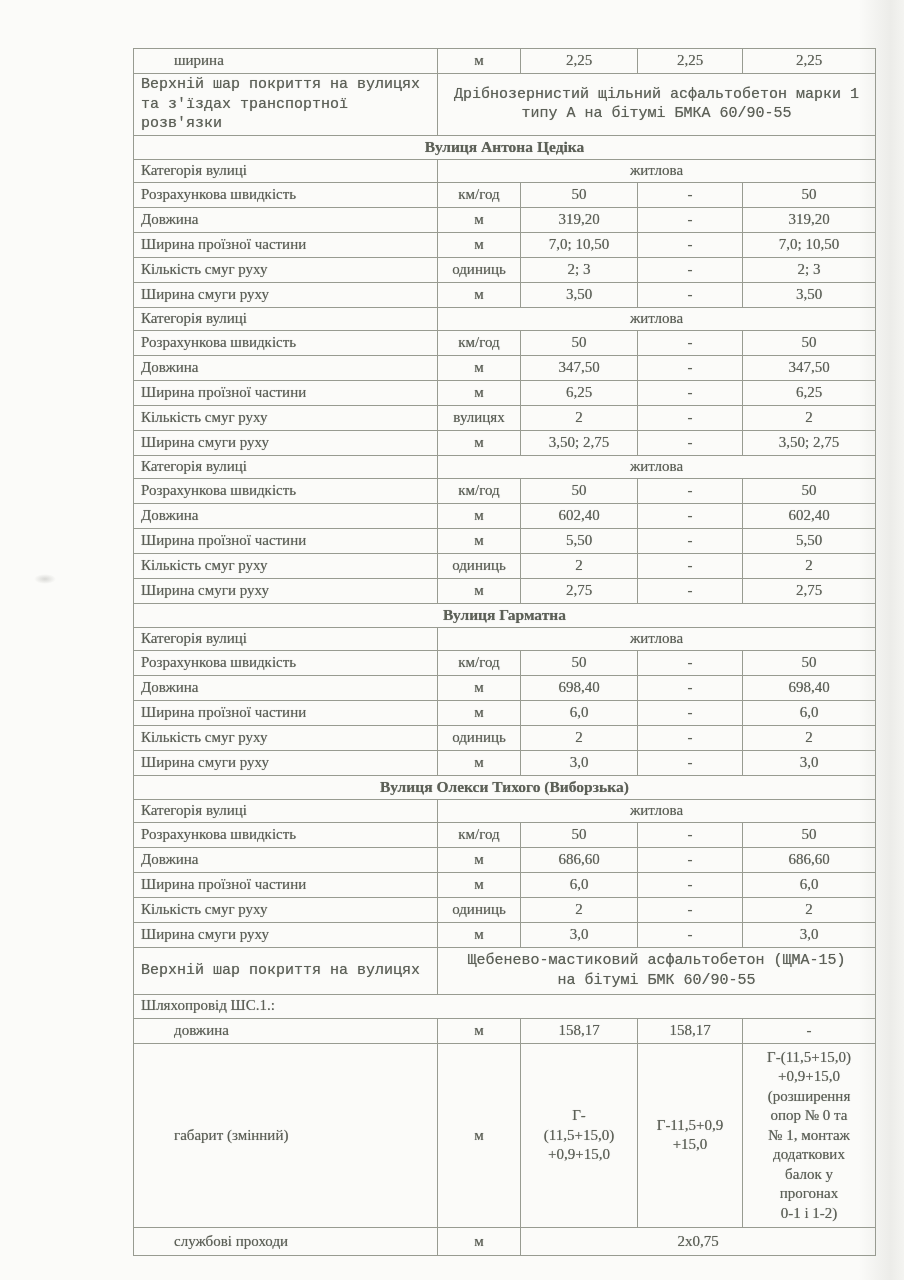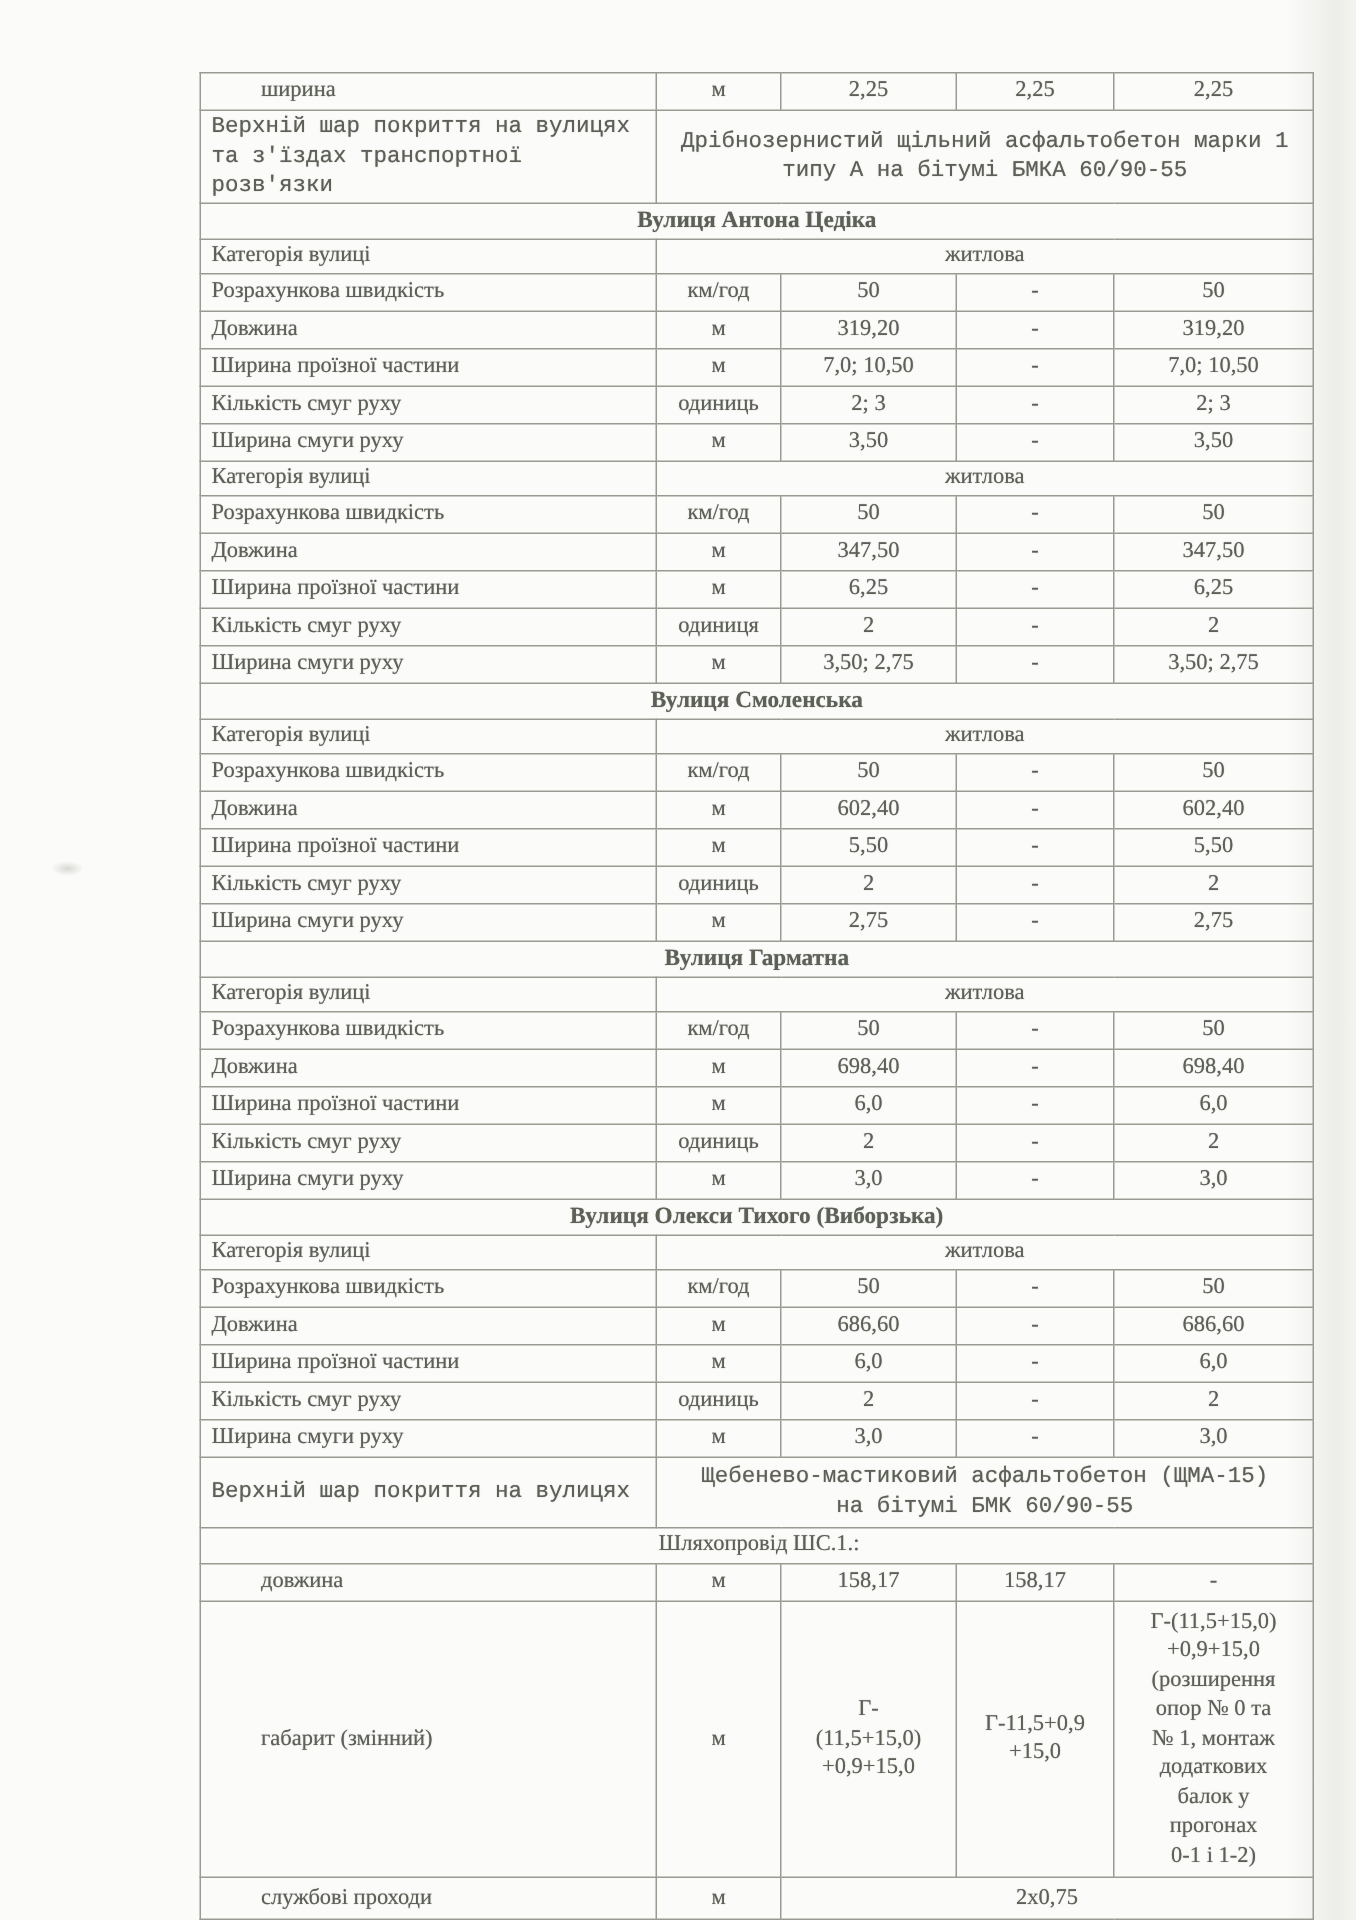--- a/index.html
+++ b/index.html
@@ -32,21 +32,21 @@
     color:#5c6057;
     text-shadow:0 0 0.7px rgba(92,96,87,.65);
     overflow:hidden;
   }
   td.name{text-align:left;padding-left:7px;}
   td.indent{padding-left:40px;margin-top:18px;}
   tr.row-param td{height:22px;}
   tr.row-section td{height:21px;font-size:15.5px;font-weight:bold;}
   tr.row-category td{height:20px;}
   tr.row-spec td{height:44px;font-family:Liberation Mono, monospace;}
-  tr.row-heading td{height:21px;text-align:center;padding-left:7px;}
+  tr.row-heading td{height:21px;text-align:left;padding-left:7px;}
   tr.row-merged3 td{height:25px;}
   tr.gabarit td{padding-top:4px;padding-bottom:4px;}
 </style>
 </head>
 <body>
 
 <div class="page">
   <div class="smudge"></div>
   <table class="spec">
     <colgroup>
@@ -130,34 +130,31 @@
         </tr>
         <tr class="row-param">
           <td class="name">Ширина проїзної частини</td>
           <td class="unit">м</td>
           <td class="val">6,25</td>
           <td class="val">-</td>
           <td class="val">6,25</td>
         </tr>
         <tr class="row-param">
           <td class="name">Кількість смуг руху</td>
-          <td class="unit">одиниця</td>
+          <td class="unit">вулицях</td>
           <td class="val">2</td>
           <td class="val">-</td>
           <td class="val">2</td>
         </tr>
         <tr class="row-param">
           <td class="name">Ширина смуги руху</td>
           <td class="unit">м</td>
           <td class="val">3,50; 2,75</td>
           <td class="val">-</td>
           <td class="val">3,50; 2,75</td>
-        </tr>
-        <tr class="row-section">
-          <td colspan="5">Вулиця Смоленська</td>
         </tr>
         <tr class="row-category">
           <td class="name">Категорія вулиці</td>
           <td class="val" colspan="4">житлова</td>
         </tr>
         <tr class="row-param">
           <td class="name">Розрахункова швидкість</td>
           <td class="unit">км/год</td>
           <td class="val">50</td>
           <td class="val">-</td>

